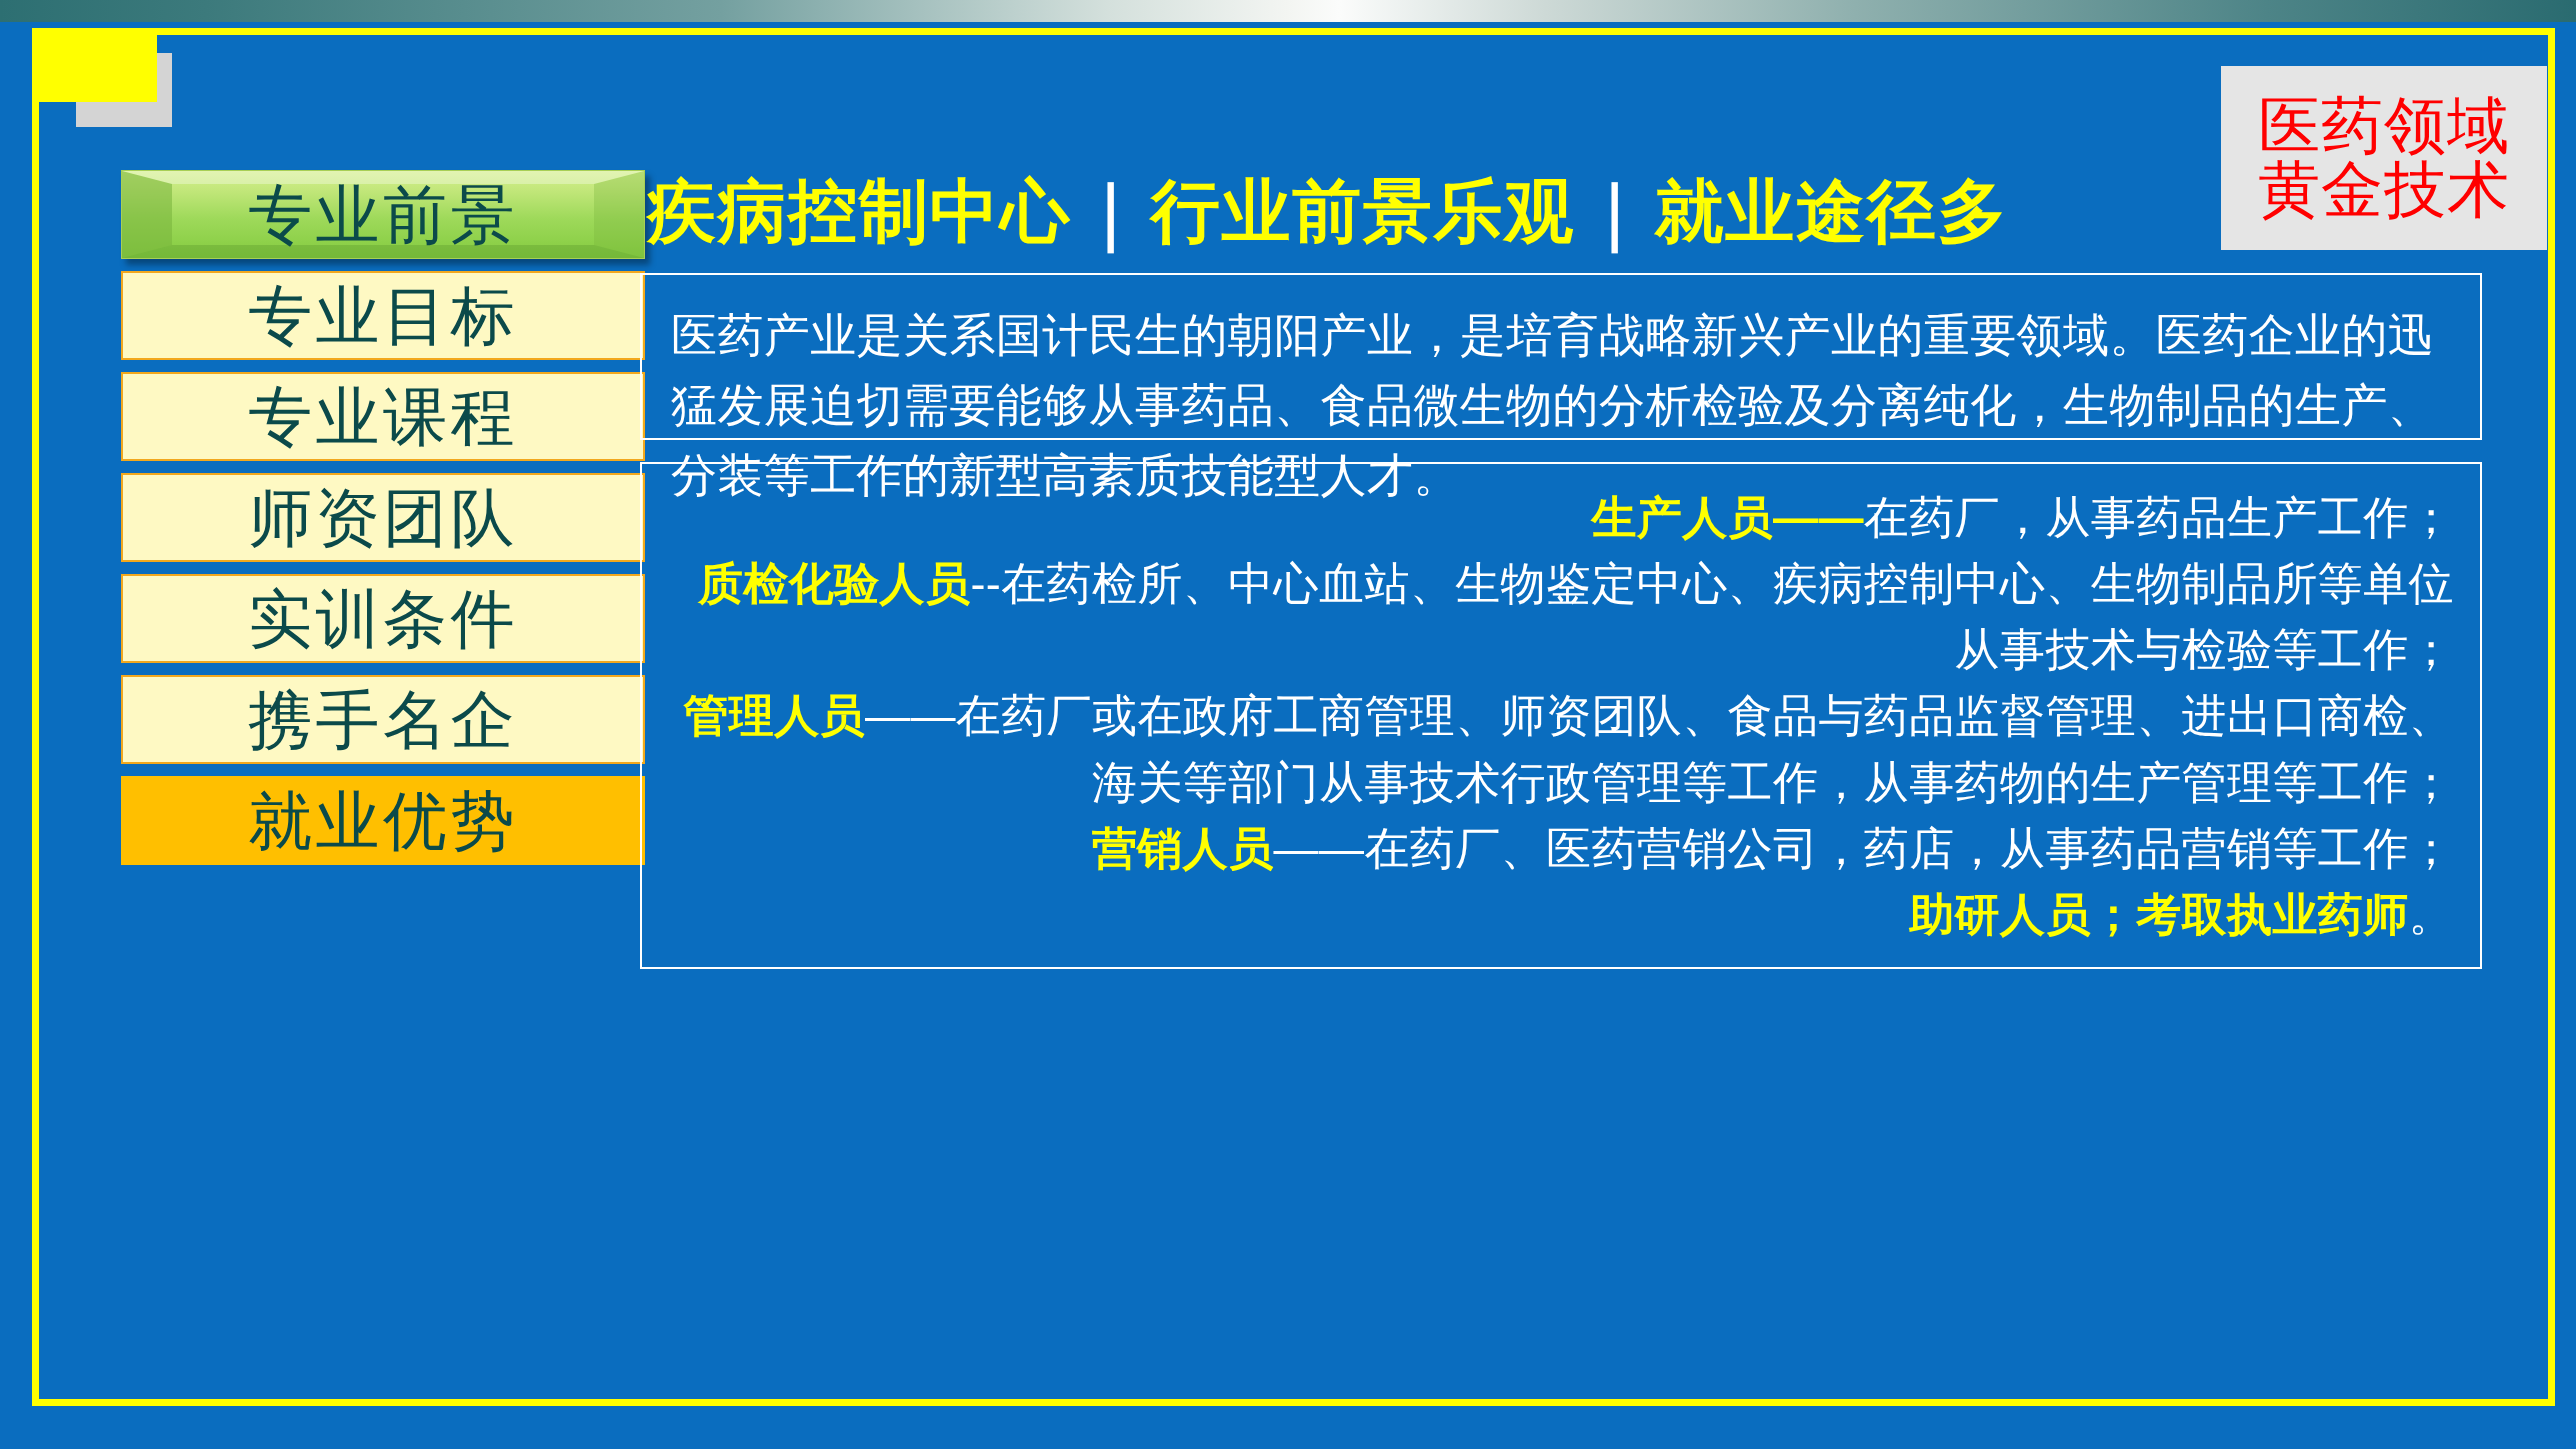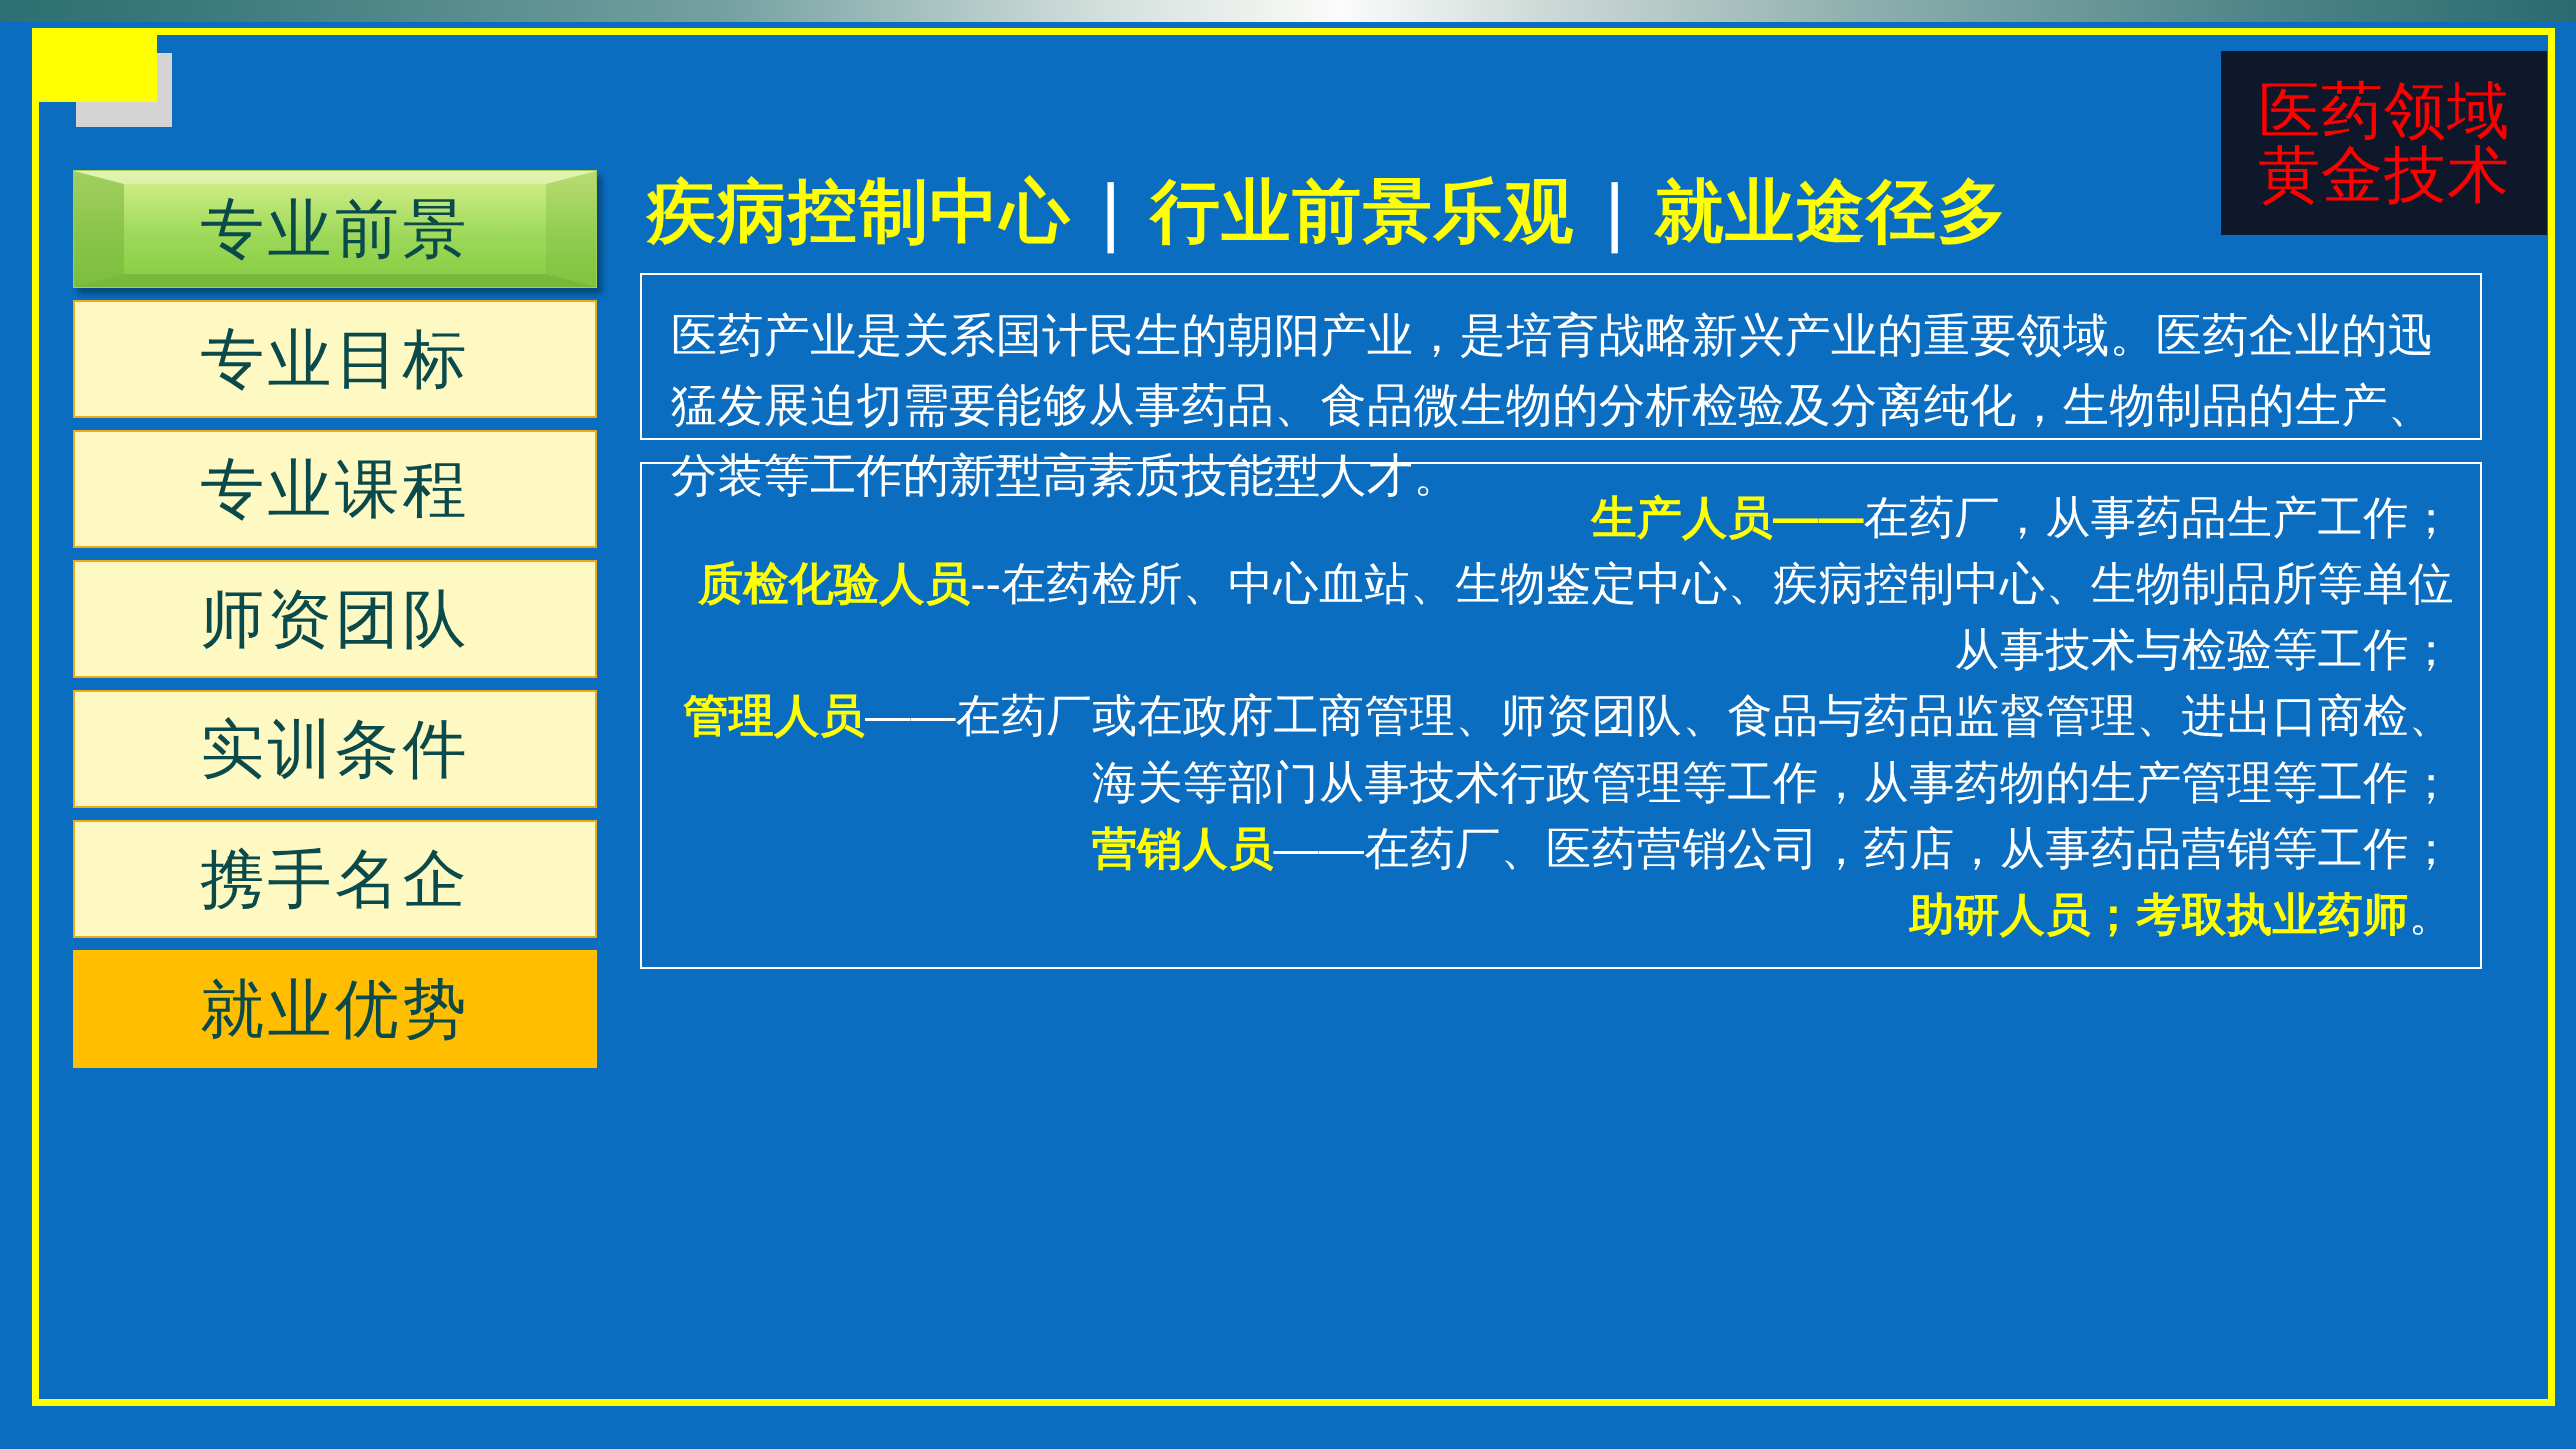--- a/index.html
+++ b/index.html
@@ -62,23 +62,23 @@
   .sq-yellow {
     position: absolute;
     left: 32px; top: 28px;
     width: 125px; height: 74px;
     background: #ffff00;
   }
 
   
   .badge {
     position: absolute;
-    left: 2221px; top: 51px;
+    left: 2221px; top: 66px;
     width: 326px; height: 184px;
-    background: #0f172a;
+    background: #e5e5e5;
     display: flex;
     flex-direction: column;
     align-items: center;
     justify-content: center;
     gap: 1.7px;
   }
   .badge span {
     display: block;
     color: #ff0000;
     font-size: 62px;
@@ -90,31 +90,32 @@
 
   
   .sidebar {
     position: absolute;
     left: 73px; top: 170px;
     width: 524px;
   }
   .navbtn {
     position: relative;
     width: 524px;
-    height: 118px;
+    height: 89px;
     margin-bottom: 12px;
     box-sizing: border-box;
     display: flex;
     align-items: center;
     justify-content: center;
     color: #0b4a4a;
     font-size: 64px;
     font-weight: 400;
     letter-spacing: 3.4px;
     line-height: 1;
+    margin-left: 48px;
   }
   .navbtn.flat {
     background: #fef9c3;
     border: 2.6px solid #f2a81d;
     text-align: right;
   }
   .navbtn.active {
     background: #ffbf00;
     border: 2.6px solid #ffbf00;
     text-align: center;

